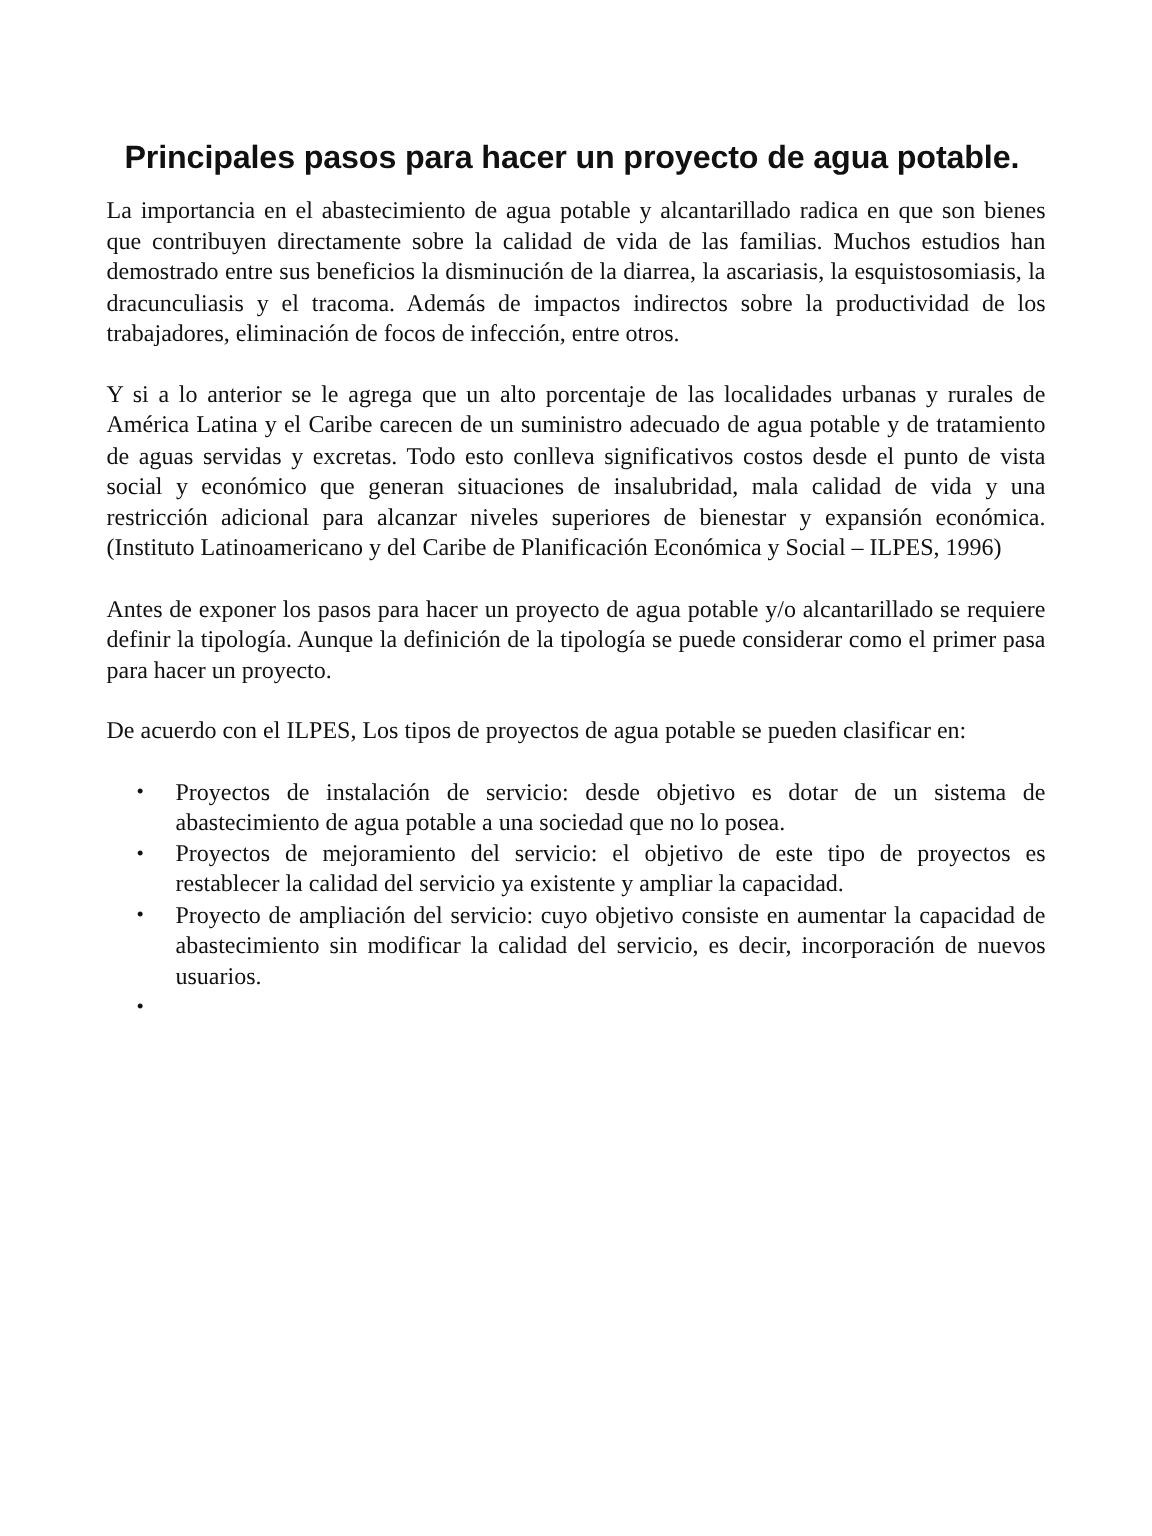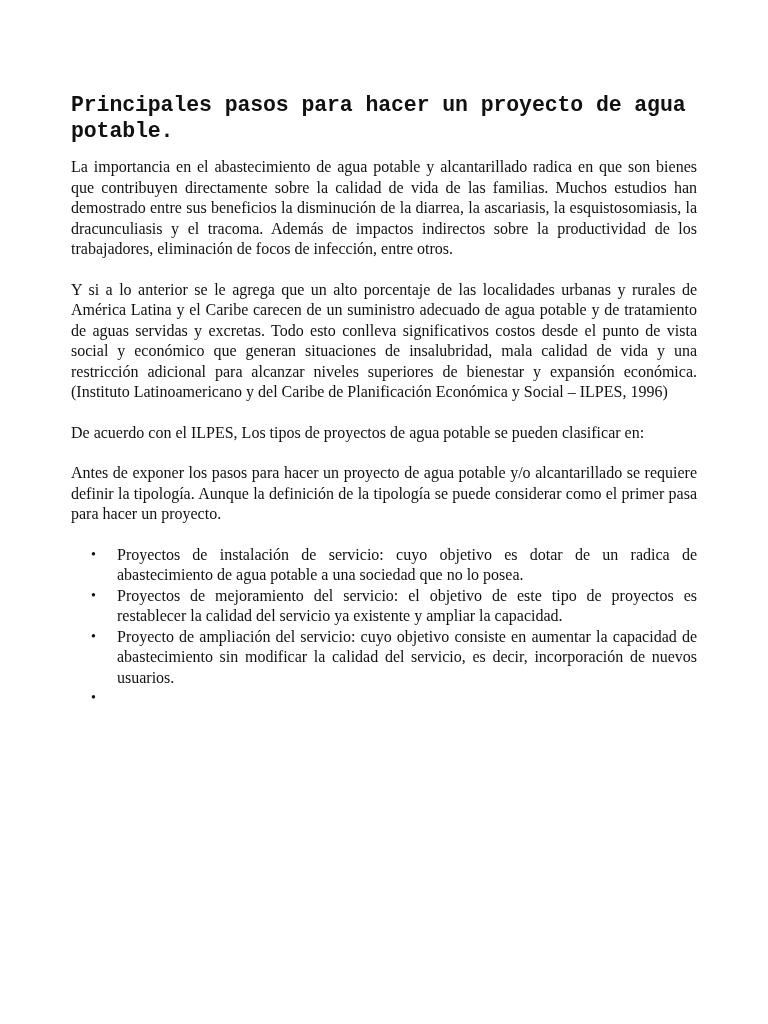--- a/index.html
+++ b/index.html
@@ -15,25 +15,25 @@
       font-family: "Liberation Serif", "DejaVu Serif", serif;
       color: #111111;
     }
     .page {
       position: absolute;
       left: 71px;
       top: 92px;
       width: 626px;
     }
     .title {
-      font-family: Liberation Mono, monospace;
+      font-family: Liberation Sans, sans-serif;
       font-weight: bold;
       font-size: 21.5px;
       line-height: 26px;
-      margin: 0 0 13px 0;
+      margin: 0 0 13px 12px;
       letter-spacing: -0.1px;
     }
     .para {
       font-size: 16px;
       line-height: 20.5px;
       text-align: justify;
       margin: 0 0 20px 0;
     }
     .bullets {
       list-style: none;
@@ -57,27 +57,27 @@
     }
   </style>
 </head>
 <body>
 
 <div class="page">
   <h1 class="title">Principales pasos para hacer un proyecto de agua potable.</h1>
 
   <p class="para">La importancia en el abastecimiento de agua potable y alcantarillado radica en que son bienes que contribuyen directamente sobre la calidad de vida de las familias. Muchos estudios han demostrado entre sus beneficios la disminución de la diarrea, la ascariasis, la esquistosomiasis, la dracunculiasis y el tracoma. Además de impactos indirectos sobre la productividad de los trabajadores, eliminación de focos de infección, entre otros.</p>
   <p class="para">Y si a lo anterior se le agrega que un alto porcentaje de las localidades urbanas y rurales de América Latina y el Caribe carecen de un suministro adecuado de agua potable y de tratamiento de aguas servidas y excretas. Todo esto conlleva significativos costos desde el punto de vista social y económico que generan situaciones de insalubridad, mala calidad de vida y una restricción adicional para alcanzar niveles superiores de bienestar y expansión económica. (Instituto Latinoamericano y del Caribe de Planificación Económica y Social – ILPES, 1996)</p>
+  <p class="para">Antes de exponer los pasos para hacer un proyecto de agua potable y/o alcantarillado se requiere definir la tipología. Aunque la definición de la tipología se puede considerar como el primer pasa para hacer un proyecto.</p>
   <p class="para">De acuerdo con el ILPES, Los tipos de proyectos de agua potable se pueden clasificar en:</p>
-  <p class="para">Antes de exponer los pasos para hacer un proyecto de agua potable y/o alcantarillado se requiere definir la tipología. Aunque la definición de la tipología se puede considerar como el primer pasa para hacer un proyecto.</p>
 
   <ul class="bullets">
     <li class="bullet-item">
       <span class="bullet-dot">•</span>
-      <span>Proyectos de instalación de servicio: cuyo objetivo es dotar de un radica de abastecimiento de agua potable a una sociedad que no lo posea.</span>
+      <span>Proyectos de instalación de servicio: desde objetivo es dotar de un sistema de abastecimiento de agua potable a una sociedad que no lo posea.</span>
     </li>
     <li class="bullet-item">
       <span class="bullet-dot">•</span>
       <span>Proyectos de mejoramiento del servicio: el objetivo de este tipo de proyectos es restablecer la calidad del servicio ya existente y ampliar la capacidad.</span>
     </li>
     <li class="bullet-item">
       <span class="bullet-dot">•</span>
       <span>Proyecto de ampliación del servicio: cuyo objetivo consiste en aumentar la capacidad de abastecimiento sin modificar la calidad del servicio, es decir, incorporación de nuevos usuarios.</span>
     </li>
     <li class="bullet-item">

